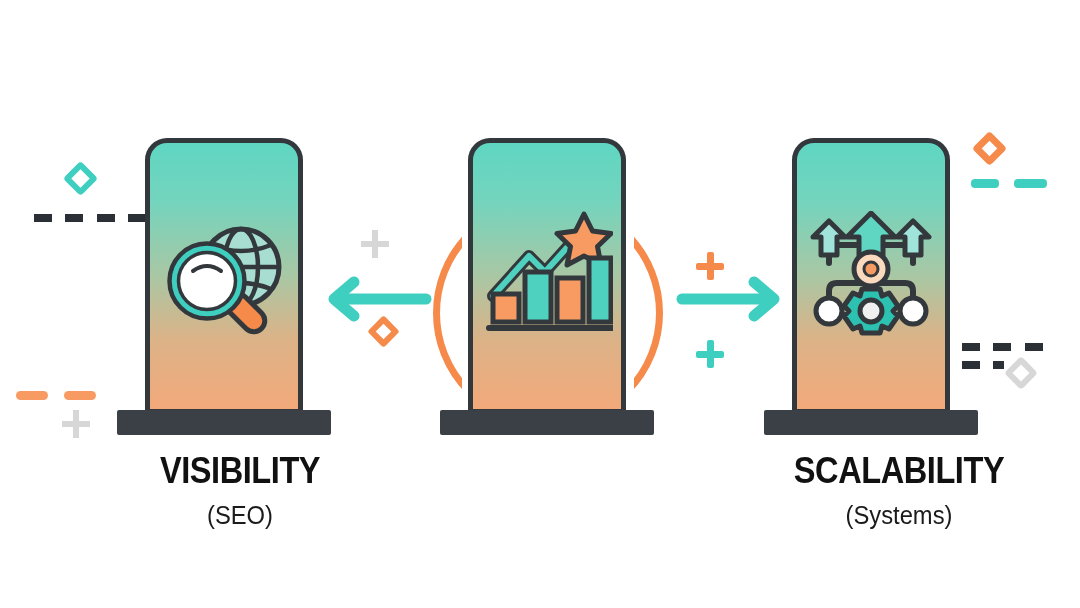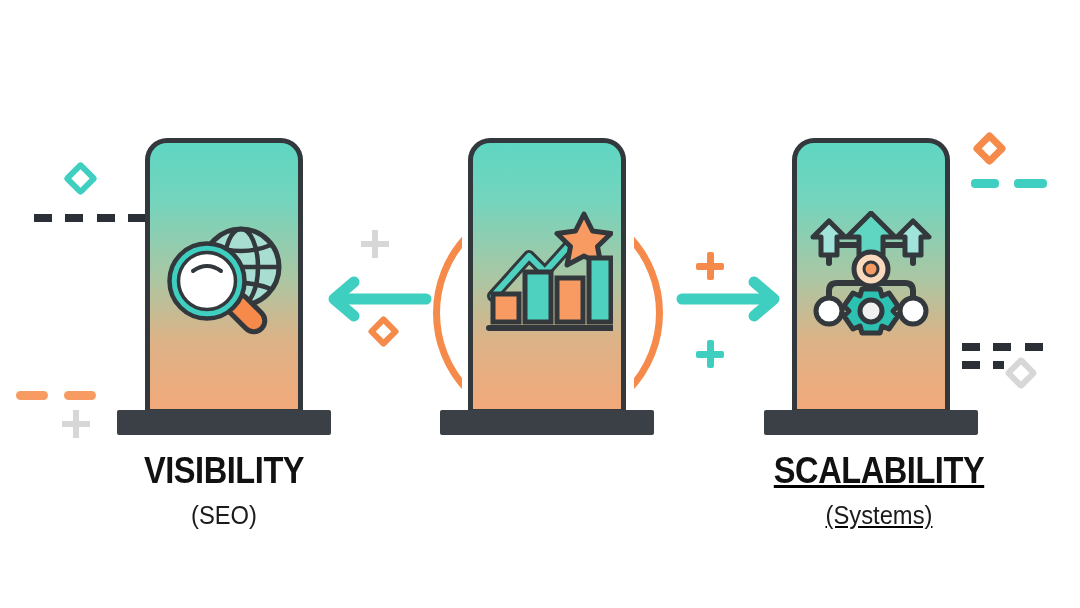--- a/index.html
+++ b/index.html
@@ -152,21 +152,21 @@
           <circle cx="44" cy="62" r="33" fill="#ffffff" stroke="#3ecfc0" stroke-width="9"></circle>
           <circle cx="44" cy="62" r="37.5" fill="none" stroke="#33383d" stroke-width="4.5"></circle>
           <circle cx="44" cy="62" r="28.5" fill="none" stroke="#33383d" stroke-width="3.5"></circle>
           <path d="M30 52 Q44 42 58 52" fill="none" stroke="#33383d" stroke-width="4" stroke-linecap="round"></path>
         </svg>
       </div>
     </div>
     <div class="base" style="left:-28px; width:214px;"></div>
   </div>
 
-  <div class="caption" style="left:44px;">
+  <div class="caption" style="left:60px;">
     <div class="title">VISIBILITY</div>
     <div class="subtitle">(SEO)</div>
   </div>
 
   <div class="pillar-group z3" style="left:468px;">
     <div class="panel">
       <div class="panel-icon">
         <svg width="132" height="126" viewBox="0 0 132 126" fill="none" style="margin-top:-6px;">
 
           <path d="M12 86 L48 46 L64 62 L100 22" fill="none" stroke="#33383d" stroke-width="12" stroke-linecap="round" stroke-linejoin="round"></path>
@@ -214,21 +214,21 @@
           <g transform="translate(64,104)">
             <path d="M-9 -26 L9 -26 L11 -19 L18 -22 L27 -9 L22 -4 L27 1 L18 14 L11 11 L9 18 L-9 18 L-11 11 L-18 14 L-27 1 L-22 -4 L-27 -9 L-18 -22 L-11 -19 Z" fill="#2cc1b0" stroke="#33383d" stroke-width="5" stroke-linejoin="round"></path>
             <circle cx="0" cy="-4" r="11" fill="#f0f0f0" stroke="#33383d" stroke-width="5"></circle>
           </g>
         </svg>
       </div>
     </div>
     <div class="base" style="left:-28px; width:214px;"></div>
   </div>
 
-  <div class="caption" style="left:699px;text-decoration:underline;">
+  <div class="caption" style="left:719px;">
     <div class="title">SCALABILITY</div>
     <div class="subtitle">(Systems)</div>
   </div>
 
   <svg class="arrow-svg z3" style="left:322px; top:272px;" width="110" height="54" viewBox="0 0 110 54">
     <path d="M104 27 L20 27" stroke="#3ecfc0" stroke-width="11" stroke-linecap="round"></path>
     <path d="M32 10 L12 27 L32 44" stroke="#3ecfc0" stroke-width="11" fill="none" stroke-linecap="round" stroke-linejoin="round"></path>
   </svg>
 
   <svg class="arrow-svg z3" style="left:676px; top:272px;" width="110" height="54" viewBox="0 0 110 54">

